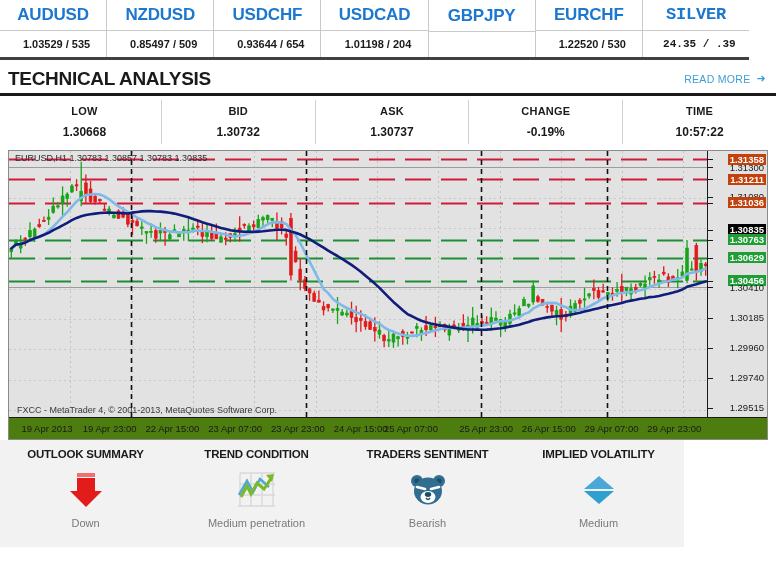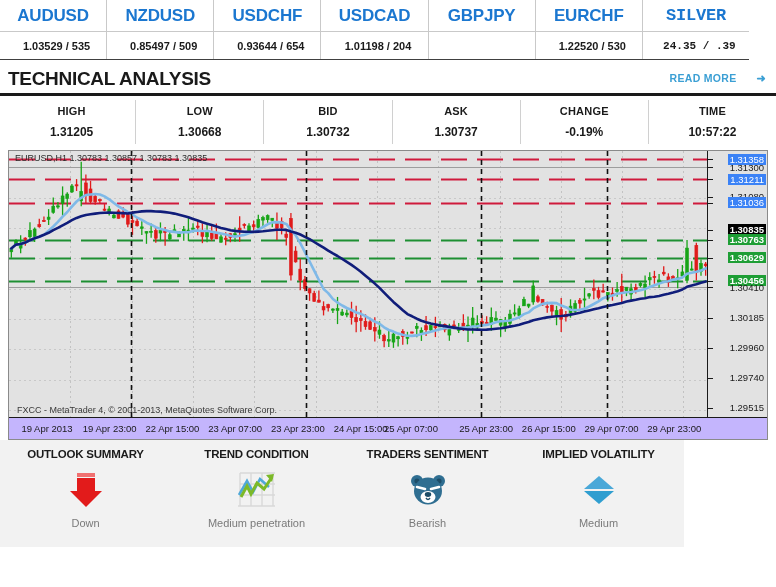--- a/index.html
+++ b/index.html
@@ -7,21 +7,21 @@
   body {
     width:776px; height:587px;
     font-family:"Liberation Sans", sans-serif;
     background:#ffffff;
     overflow:hidden;
   }
 
   
   .ticker {
     display:flex; width:749px; height:60px;
-    border-bottom:1px solid #404040;
+    border-bottom:3px solid #404040;
   }
   .ticker-cell {
     flex:1 1 0; display:flex; flex-direction:column;
     border-right:1px solid #c9c9c9;
     background:#ffffff;
   }
   .ticker-cell:last-child { border-right:none;font-family:Liberation Mono, monospace; }
   .ticker-sym {
     height:32px; display:flex; align-items:center; justify-content:center;
     color:#1b77d0; font-size:17px; font-weight:bold; letter-spacing:-0.2px;
@@ -37,22 +37,22 @@
     position:relative; height:36px; width:776px;
     display:flex; align-items:flex-end;
     border-bottom:3px solid #1a1a1a;
     padding:0 8px 3px 8px;
   }
   .ta-title {
     font-size:19px; font-weight:bold; color:#1a1a1a; letter-spacing:-0.3px;
   }
   .read-more {
     position:absolute; right:10px; bottom:8px;
-    font-size:10.5px; font-weight:bold; color:#3b9fd4; letter-spacing:0.3px;
-    display:flex; align-items:flex-start; gap:20px; cursor:pointer;
+    font-size:10.5px; font-weight:normal; color:#3b9fd4; letter-spacing:0.3px;
+    display:flex; align-items:flex-end; gap:6px; cursor:pointer;
   }
   .rm-arrow { font-size:11px; color:#3b9fd4; }
 
   
   .quote-row {
     height:52px; width:776px; display:flex; align-items:center;
     padding-left:8px; border-bottom:1px solid #ffffff;
   }
   .pair-name {
     color:#4db5dd; font-size:25px; font-weight:bold; letter-spacing:-0.4px;
@@ -93,31 +93,31 @@
   
   .price-axis {
     position:absolute; right:0; top:0; width:60px; bottom:22px;
     background:#e2e2e2; border-left:1px solid #1a1a1a;
   }
   .pl {
     position:absolute; right:1px; font-size:9.5px; white-space:nowrap;
     line-height:11px; padding:0 2px;
   }
   .pl.plain { color:#1a1a1a; }
-  .pl.red   { background:#3b82f6; color:#ffffff; font-weight:normal; }
+  .pl.red   { background:#c2410c; color:#ffffff; font-weight:bold; }
   .pl.green { background:#1e9e35; color:#ffffff; font-weight:bold; }
   .pl.black { background:#000000; color:#ffffff; font-weight:bold; }
   .tickmark {
     position:absolute; left:0; width:5px; height:1px; background:#1a1a1a;
   }
 
   
   .time-axis {
     position:absolute; left:0; right:0; bottom:0; height:22px;
-    background:#c4b5fd; border-top:1px solid #1a1a1a;
+    background:#4d7c0f; border-top:1px solid #1a1a1a;
     display:flex; align-items:center;
   }
   .tl {
     position:absolute; font-size:9.5px; color:#1a1a1a; white-space:nowrap;
     transform:translateX(-50%);
   }
 
   
   .indicators {
     width:684px; height:107px; background:#f2f2f2;
@@ -175,24 +175,20 @@
 <div class="ta-head">
   <div class="ta-title">TECHNICAL ANALYSIS</div>
   <div class="read-more">
     <span>READ MORE</span>
     <span class="rm-arrow">➜</span>
   </div>
 </div>
 
 <div class="quote-row">
   <div class="quote-fields">
-    <div class="qf">
-      <div class="qf-label">HIGH</div>
-      <div class="qf-value">1.31205</div>
-    </div>
     <div class="qf">
       <div class="qf-label">LOW</div>
       <div class="qf-value">1.30668</div>
     </div>
     <div class="qf">
       <div class="qf-label">BID</div>
       <div class="qf-value">1.30732</div>
     </div>
     <div class="qf">
       <div class="qf-label">ASK</div>

